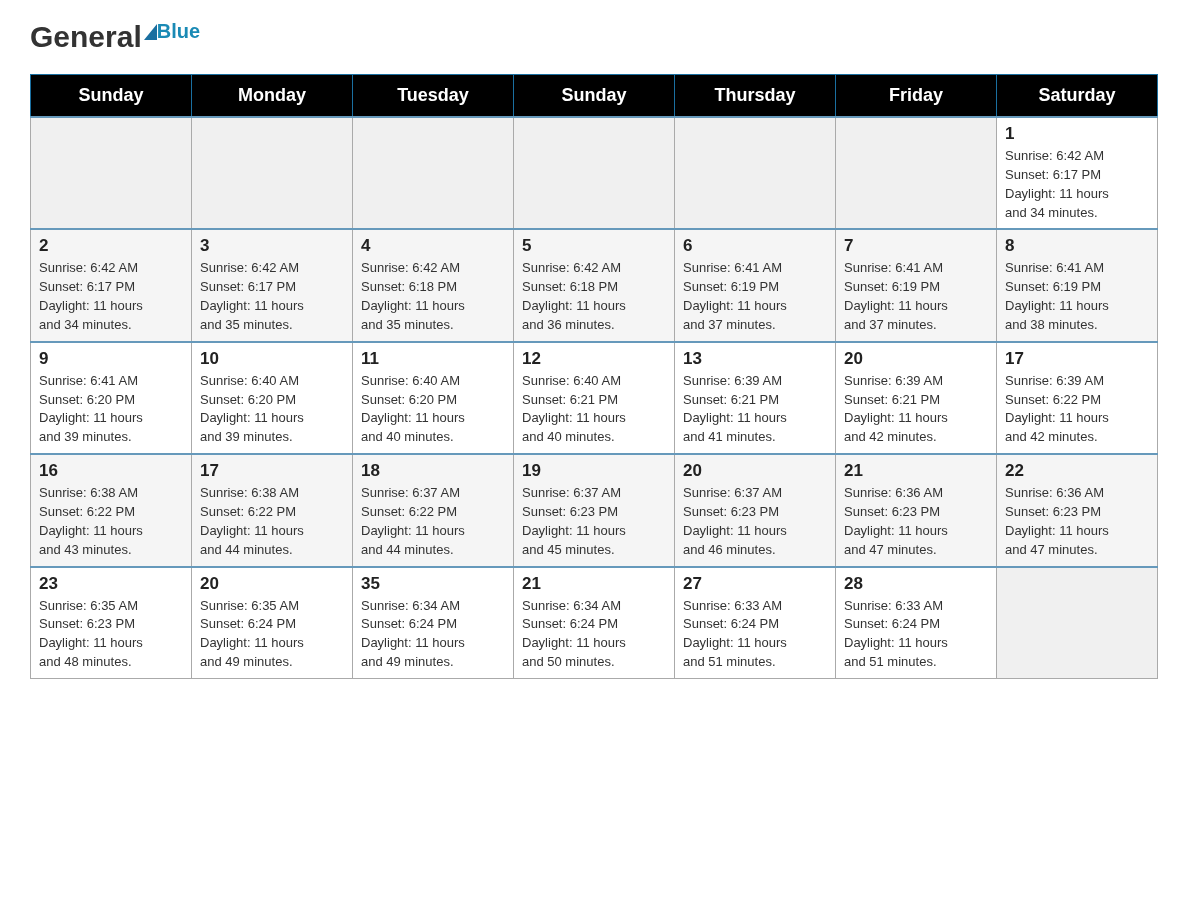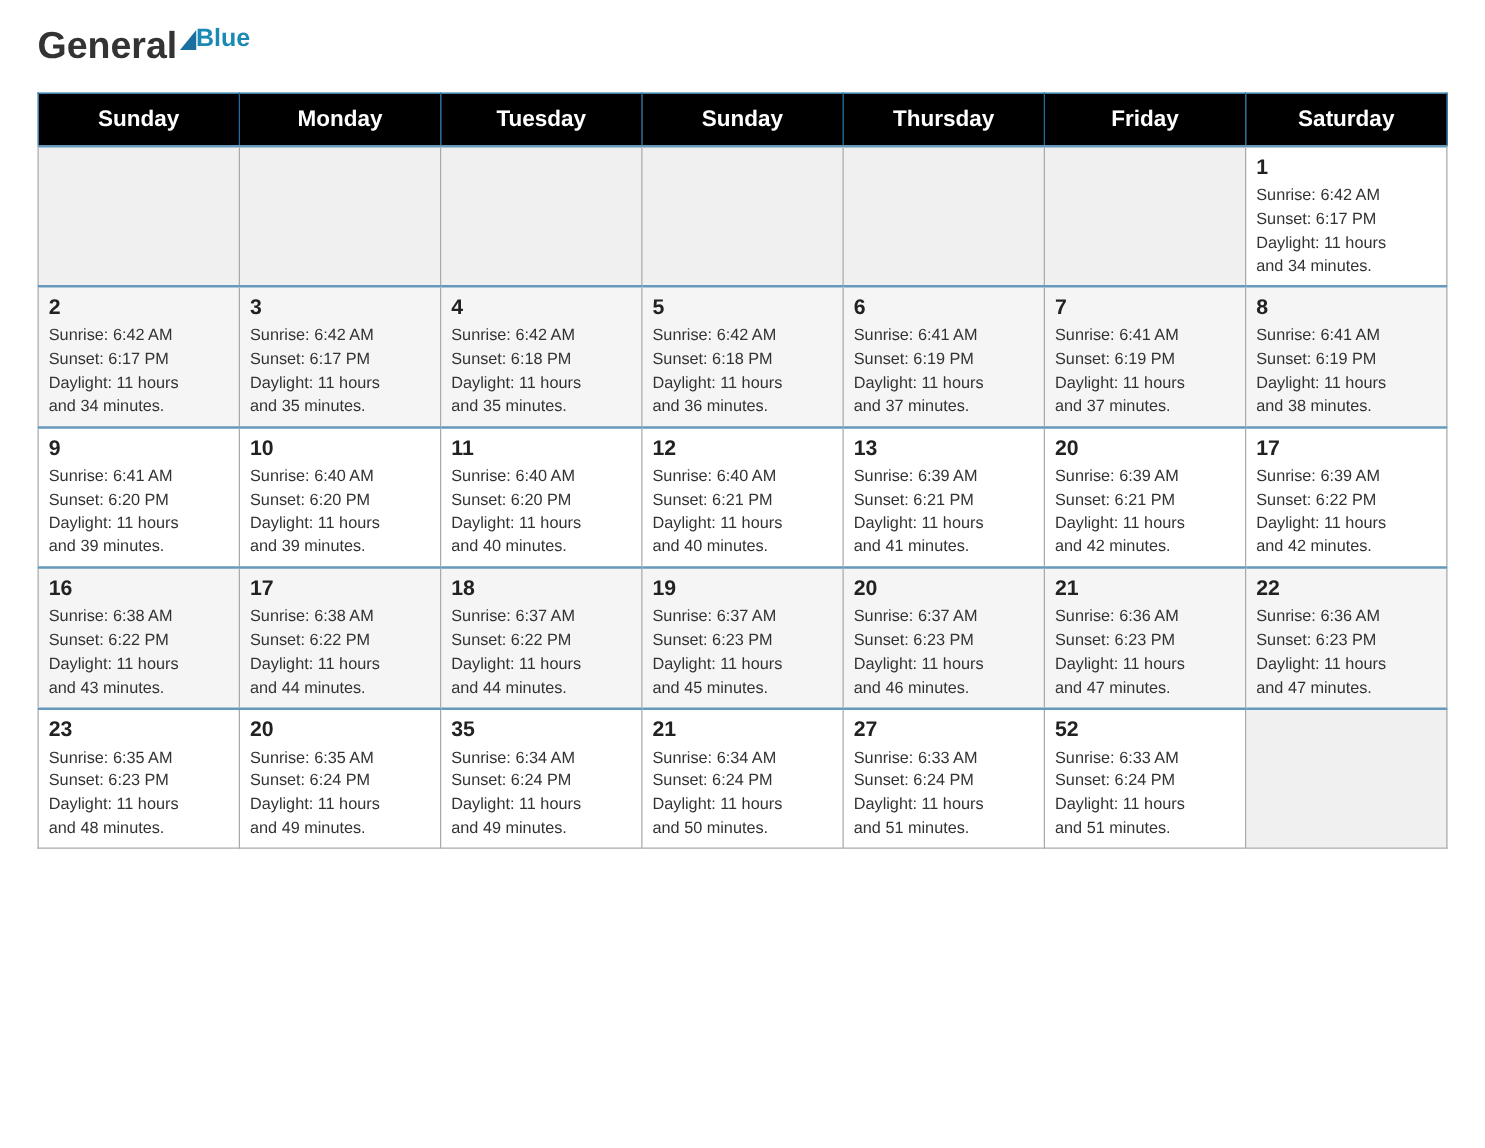--- a/index.html
+++ b/index.html
@@ -328,21 +328,21 @@
 and 50 minutes.</div>
         </td>
         <td>
           <span class="day-number">27</span>
           <div class="day-info" style="white-space: pre-line;">Sunrise: 6:33 AM
 Sunset: 6:24 PM
 Daylight: 11 hours
 and 51 minutes.</div>
         </td>
         <td>
-          <span class="day-number">52</span>
+          <span class="day-number">28</span>
           <div class="day-info" style="white-space: pre-line;">Sunrise: 6:33 AM
 Sunset: 6:24 PM
 Daylight: 11 hours
 and 51 minutes.</div>
         </td>
         <td class="empty-cell"></td>
       </tr>
     </tbody>
 </table>
 

